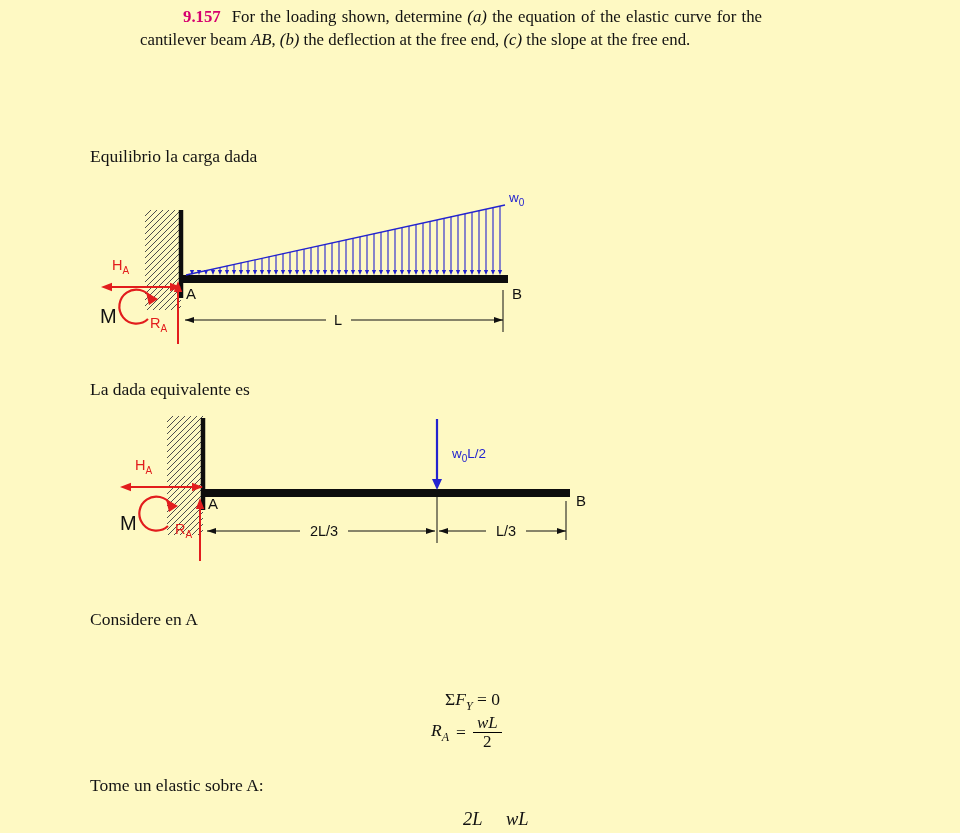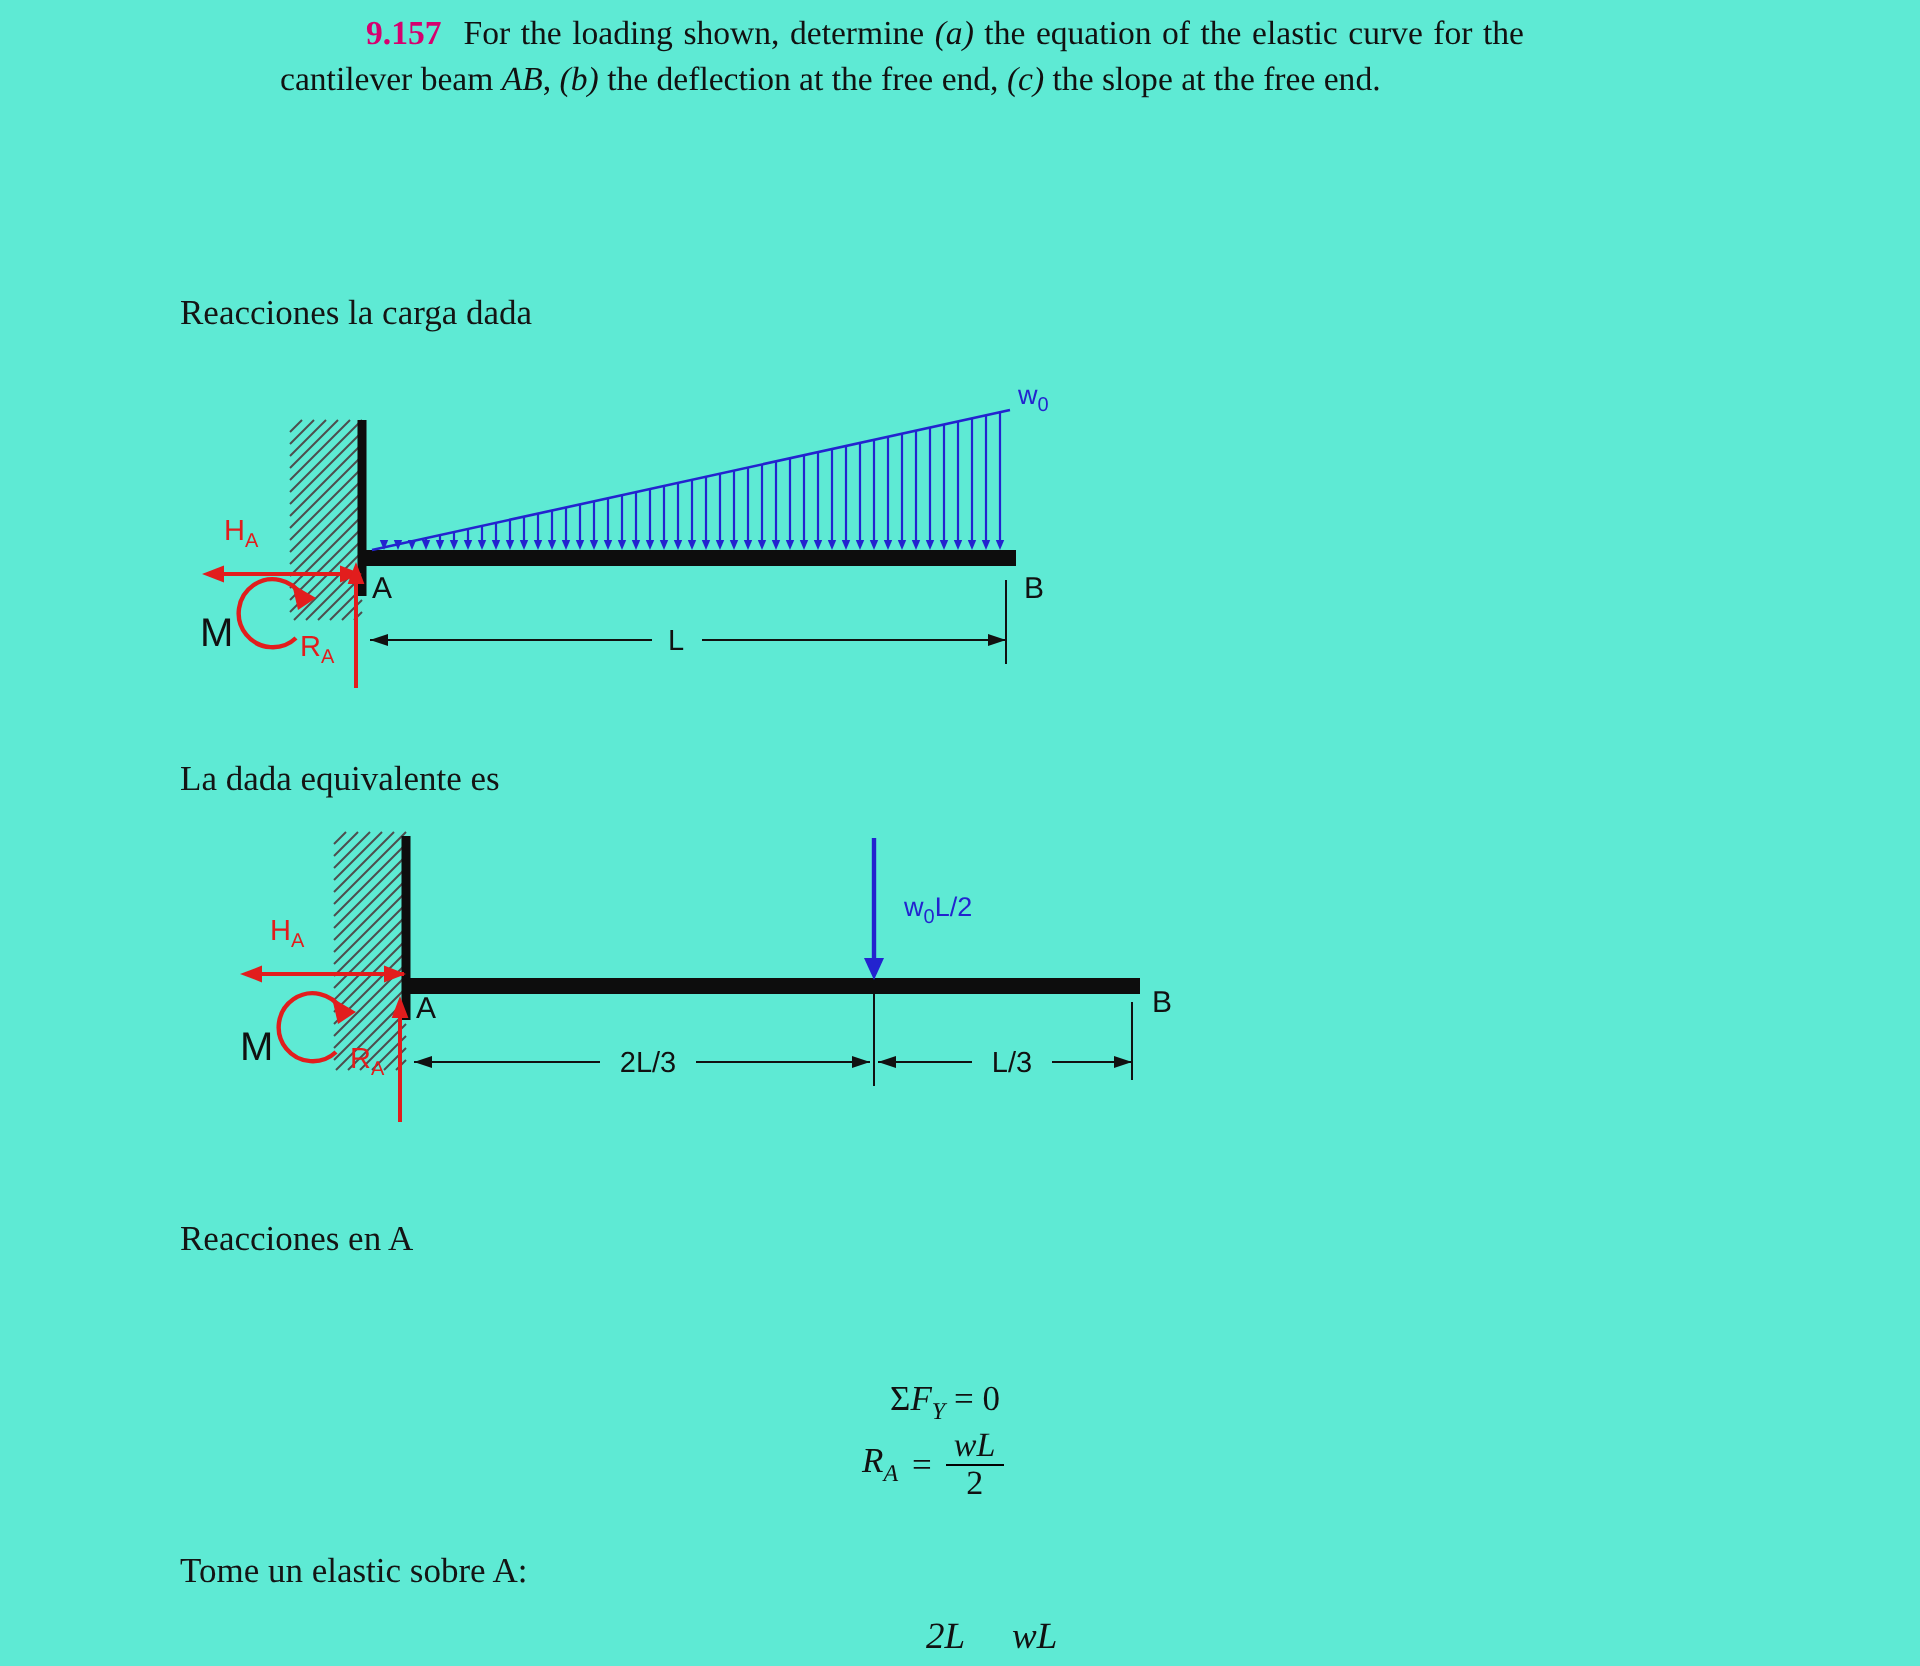--- a/index.html
+++ b/index.html
@@ -1,18 +1,18 @@
 <!DOCTYPE html>
 <html><head>
 <meta charset="utf-8">
 <style>
   *{margin:0;padding:0;box-sizing:border-box}
   html,body{background:#ffffff}
   body{width:960px;height:833px;font-family:"Liberation Serif",serif;color:#111}
-  .page{position:relative;width:960px;height:833px;background:#5eead4;overflow:hidden}
+  .page{position:relative;width:960px;height:833px;background:#fef9c3;overflow:hidden}
   .abs{position:absolute}
   .problem{left:140px;top:6px;width:622px;font-size:16.8px;line-height:22.5px;text-align:justify;text-indent:43px}
   .pnum{color:#d6006f;font-weight:bold;margin-right:11px}
   .sect{left:90px;font-size:17.5px;color:#141414}
   .eq{font-size:17.5px;color:#111}
   .eq i{font-family:"Liberation Serif",serif}
   .eq sub{font-size:12px}
   .eq-ra{display:flex;align-items:center;gap:7px}
   .frac{display:inline-flex;flex-direction:column;align-items:center;line-height:1.05;font-size:17px}
   .frac .num{border-bottom:1.3px solid #000;padding:0 4px}
@@ -25,21 +25,21 @@
   .m-label{font-size:20px;fill:#111}
   .dim-label{font-size:14.5px;fill:#111}
 </style>
 </head>
 <body>
 
 <div class="page">
 
   <p class="abs problem"><strong class="pnum">9.157</strong><span>For the loading shown, determine </span><i>(a)</i><span> the equation of the elastic curve for the cantilever beam </span><i>AB</i><span>, </span><i>(b)</i><span> the deflection at the free end, </span><i>(c)</i><span> the slope at the free end.</span></p>
 
-  <p class="abs sect" style="top:146px">Reacciones la carga dada</p>
+  <p class="abs sect" style="top:146px">Equilibrio la carga dada</p>
 
   <svg class="abs" style="left:88px;top:186px" width="560" height="172" viewBox="0 0 560 172">
     <g>
         <line x1="57" y1="30" x2="63" y2="24" stroke="#4d4d4d" stroke-width="1"></line>
         <line x1="57" y1="36" x2="69" y2="24" stroke="#4d4d4d" stroke-width="1"></line>
         <line x1="57" y1="42" x2="75" y2="24" stroke="#4d4d4d" stroke-width="1"></line>
         <line x1="57" y1="48" x2="81" y2="24" stroke="#4d4d4d" stroke-width="1"></line>
         <line x1="57" y1="54" x2="87" y2="24" stroke="#4d4d4d" stroke-width="1"></line>
         <line x1="57" y1="60" x2="93" y2="24" stroke="#4d4d4d" stroke-width="1"></line>
         <line x1="57" y1="66" x2="93" y2="30" stroke="#4d4d4d" stroke-width="1"></line>
@@ -257,21 +257,21 @@
     </g>
     <text x="20" y="117" class="m-label">M</text>
 
     <g>
       <line x1="100" y1="148" x2="100" y2="90" stroke="#e21d1d" stroke-width="2"></line>
       <polygon points="100,85 95.8,96 104.2,96" fill="#e21d1d"></polygon>
     </g>
     <text x="75" y="121" class="red-label"><tspan>R</tspan><tspan dy="3.5" class="sub">A</tspan></text>
   </svg>
 
-  <p class="abs sect" style="top:609px">Reacciones en A</p>
+  <p class="abs sect" style="top:609px">Considere en A</p>
 
   <div class="abs eq" style="left:445px;top:689px"><span>Σ</span><i>F</i><sub><i>Y</i></sub>&nbsp;<span>= 0</span></div>
 
   <div class="abs eq eq-ra" style="left:431px;top:714px">
     <span><i>R</i><sub><i>A</i></sub></span>
     <span>=</span>
     <span class="frac">
         <span class="num"><i>wL</i></span>
         <span class="den">2</span>
       </span>

